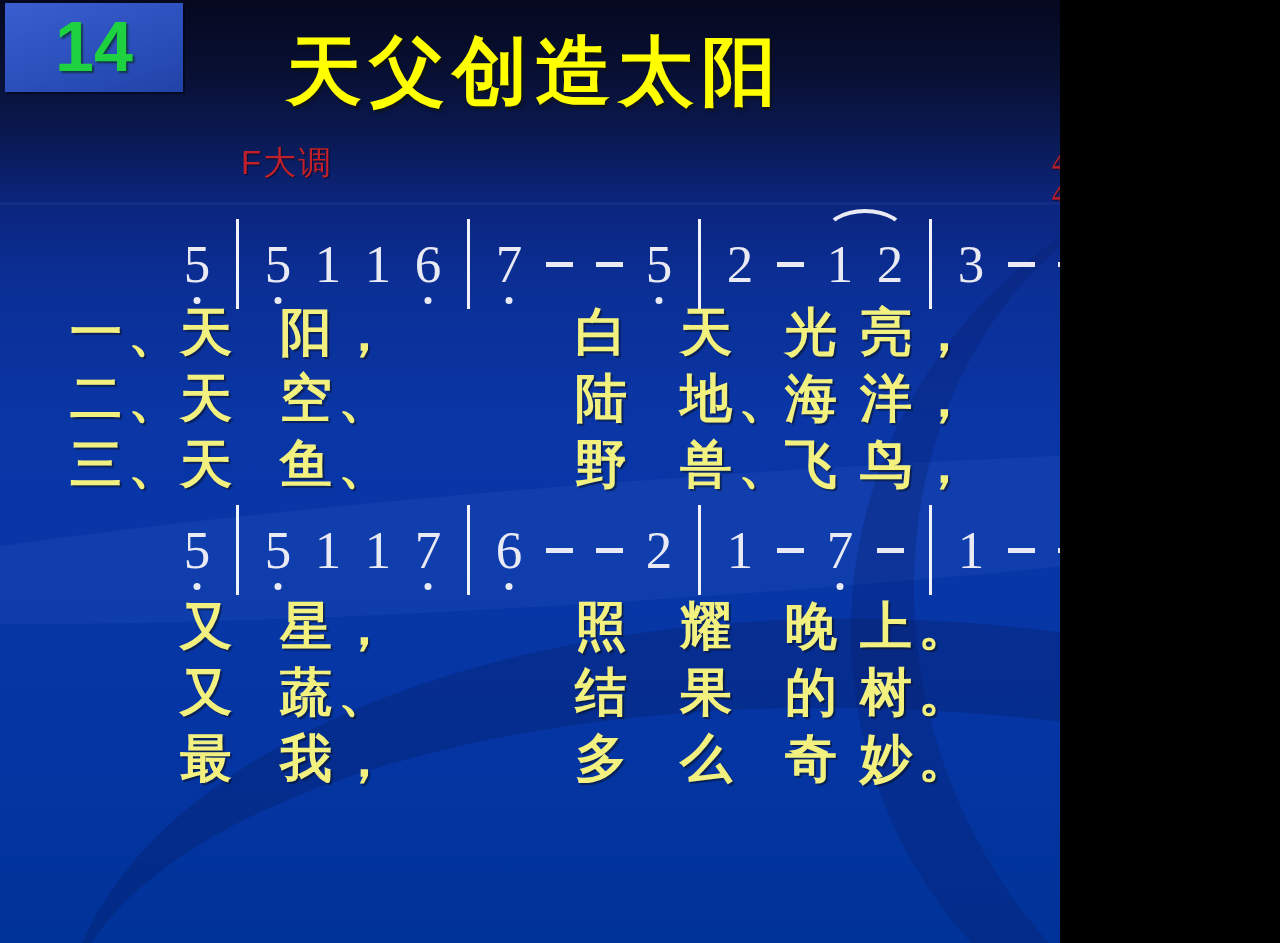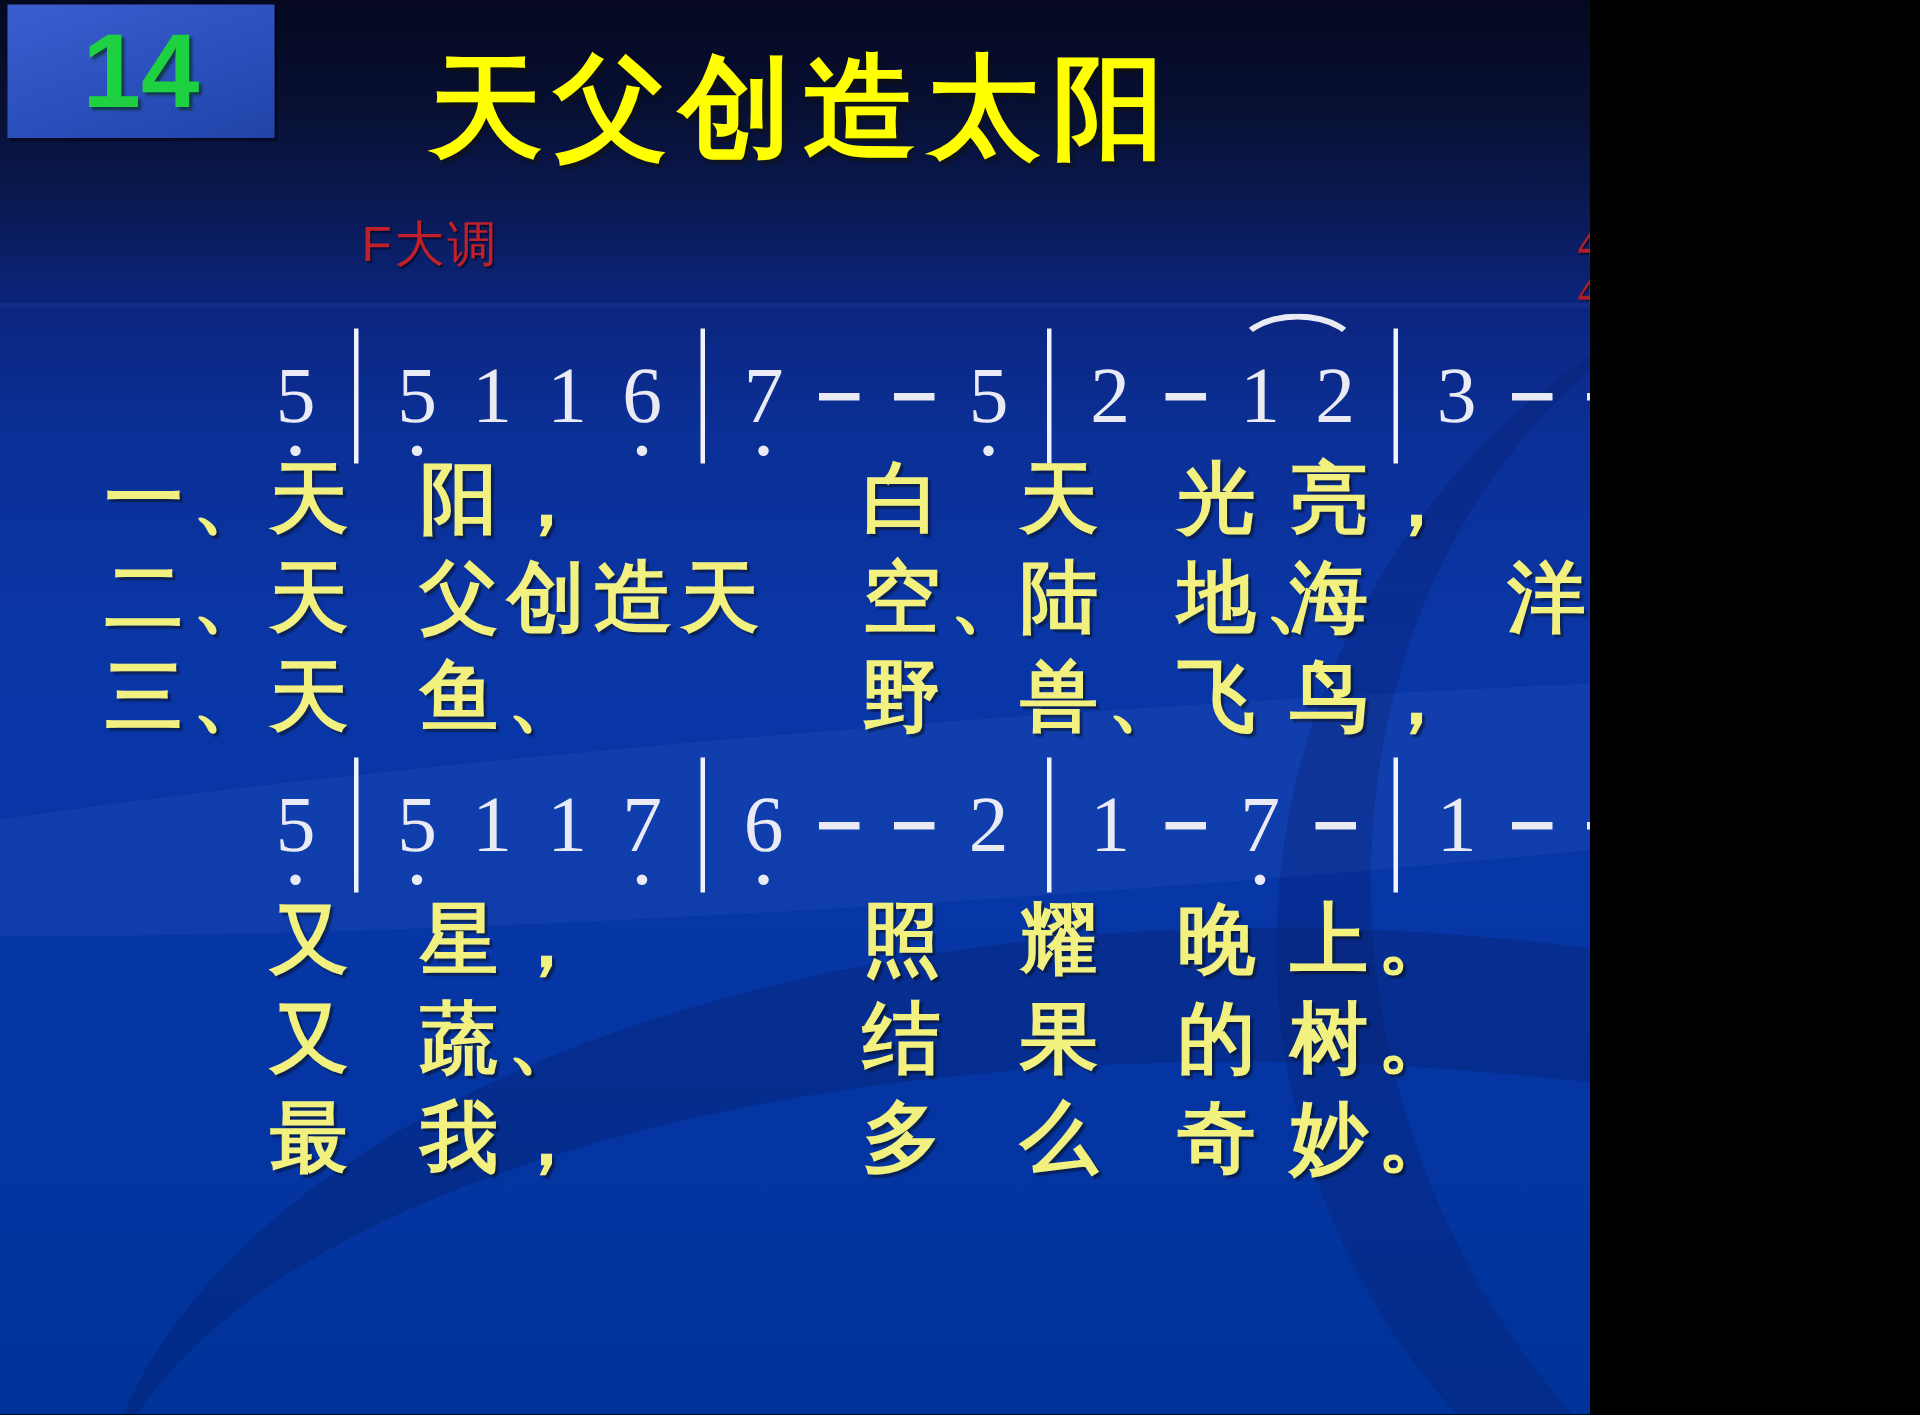--- a/index.html
+++ b/index.html
@@ -127,21 +127,20 @@
         <span>天</span>
         <span>阳，</span>
         <span>白</span>
         <span>天</span>
         <span>光</span>
         <span>亮，</span>
       </div>
       <div class="lyr">
         <span>二、</span>
         <span>天</span>
-        <span>父创造天</span>
         <span>空、</span>
         <span>陆</span>
         <span>地、</span>
         <span>海</span>
         <span>洋，</span>
       </div>
       <div class="lyr">
         <span>三、</span>
         <span>天</span>
         <span>鱼、</span>

